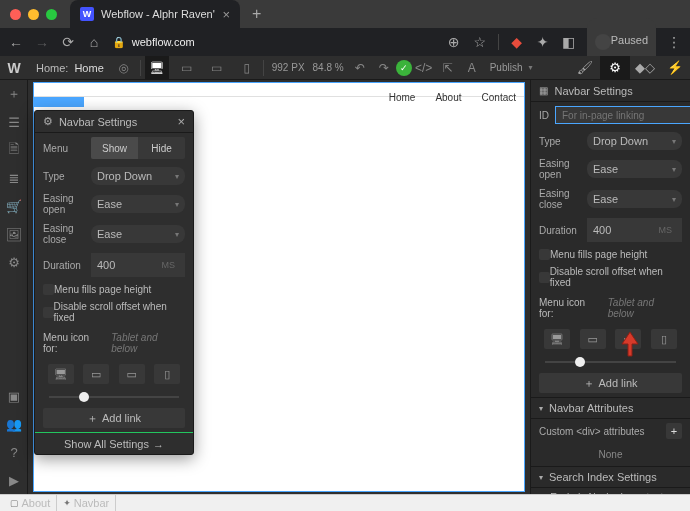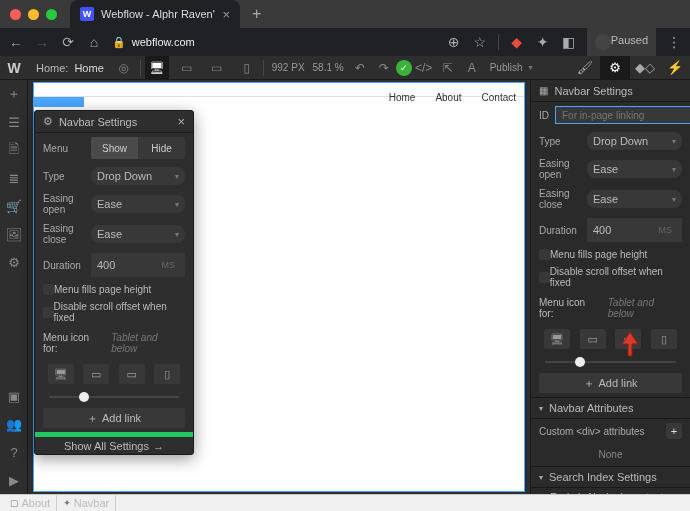--- a/index.html
+++ b/index.html
@@ -66,21 +66,21 @@
 .rp-plus{margin-left:auto;width:16px;height:16px;background:#383838;display:flex;align-items:center;justify-content:center;color:#ddd;border-radius:2px}
 .rp-none{text-align:center;padding:6px;color:#888;font-size:10px}
 .rp-toggle{width:12px;height:12px;border-radius:50%;background:#666;margin-right:4px}
 .floating-panel{position:absolute;top:110px;left:34px;width:160px;background:#2e2e2e;border:1px solid #1a1a1a;box-shadow:0 4px 16px rgba(0,0,0,.4);border-radius:3px}
 .fp-header{height:22px;display:flex;align-items:center;padding:0 8px;gap:6px;border-bottom:1px solid #1a1a1a}
 .fp-close{margin-left:auto;color:#aaa;font-size:13px}
 .fp-seg{display:flex;margin:6px 8px;background:#383838;border-radius:2px;overflow:hidden}
 .fp-seg-lbl{width:32px;display:flex;align-items:center;color:#aaa;font-size:10px}
 .fp-seg-btn{flex:1;height:22px;display:flex;align-items:center;justify-content:center;font-size:10px;color:#ccc}
 .fp-seg-btn.active{background:#4a4a4a}
-.fp-showall{height:22px;display:flex;align-items:center;justify-content:center;gap:4px;color:#bbb;font-size:10px;border-top:5px solid #22c55e}
+.fp-showall{height:22px;display:flex;align-items:center;justify-content:center;gap:4px;color:#bbb;font-size:10px;border-top:1px solid #22c55e}
 .cursor-arrow{position:absolute;top:330px;left:618px;width:24px;height:28px;z-index:100}
 .cursor-arrow svg{width:100%;height:100%}
 .bottom-bar{position:absolute;bottom:0;left:0;width:690px;height:17px;background:#f0f0f0;display:flex;align-items:center;padding:0 4px;border-top:1px solid #ccc}
 .crumb{display:flex;align-items:center;gap:3px;padding:0 6px;color:#555;font-size:10px;border-right:1px solid #ccc;height:100%}
 .crumb-ico{font-size:9px;color:#777}
 </style>
 </head>
 <body>
 
 <div class="mac-controls">
@@ -130,21 +130,21 @@
   <div class="wf-top-icon">◎</div>
   <div class="wf-divider"></div>
   <div class="wf-top-group">
     <div class="wf-top-icon active">🖥</div>
     <div class="wf-top-icon">▭</div>
     <div class="wf-top-icon">▭</div>
     <div class="wf-top-icon">▯</div>
   </div>
   <div class="wf-divider"></div>
   <span class="wf-zoom">992 PX</span>
-  <span class="wf-zoom">58.1 %</span>
+  <span class="wf-zoom">84.8 %</span>
   <div class="wf-top-icon">↶</div>
   <div class="wf-top-icon">↷</div>
   <div class="wf-green">✓</div>
   <div class="wf-top-icon">&lt;/&gt;</div>
   <div class="wf-top-icon">⇱</div>
   <div class="wf-top-icon">A</div>
   <span class="wf-publish">Publish</span>
   <span style="color:#777;font-size:8px">▾</span>
   <div class="wf-top-right">
     <div class="wf-right-icon">🖌</div>

